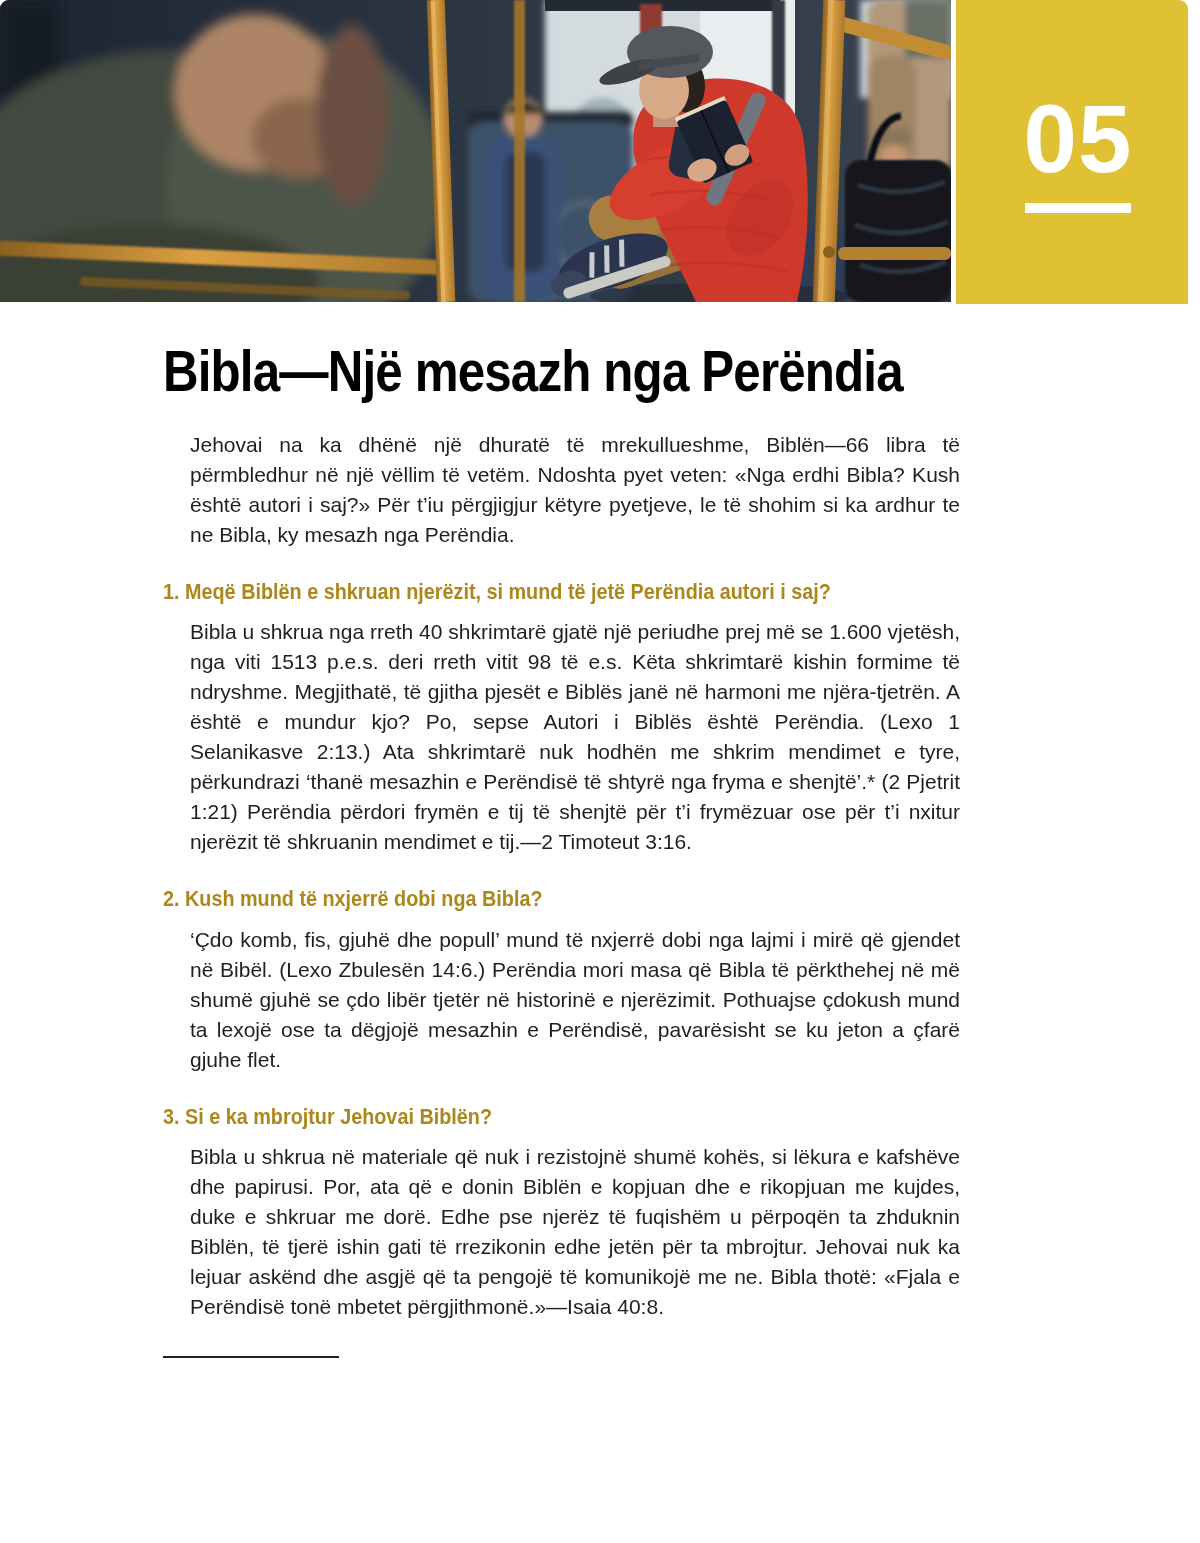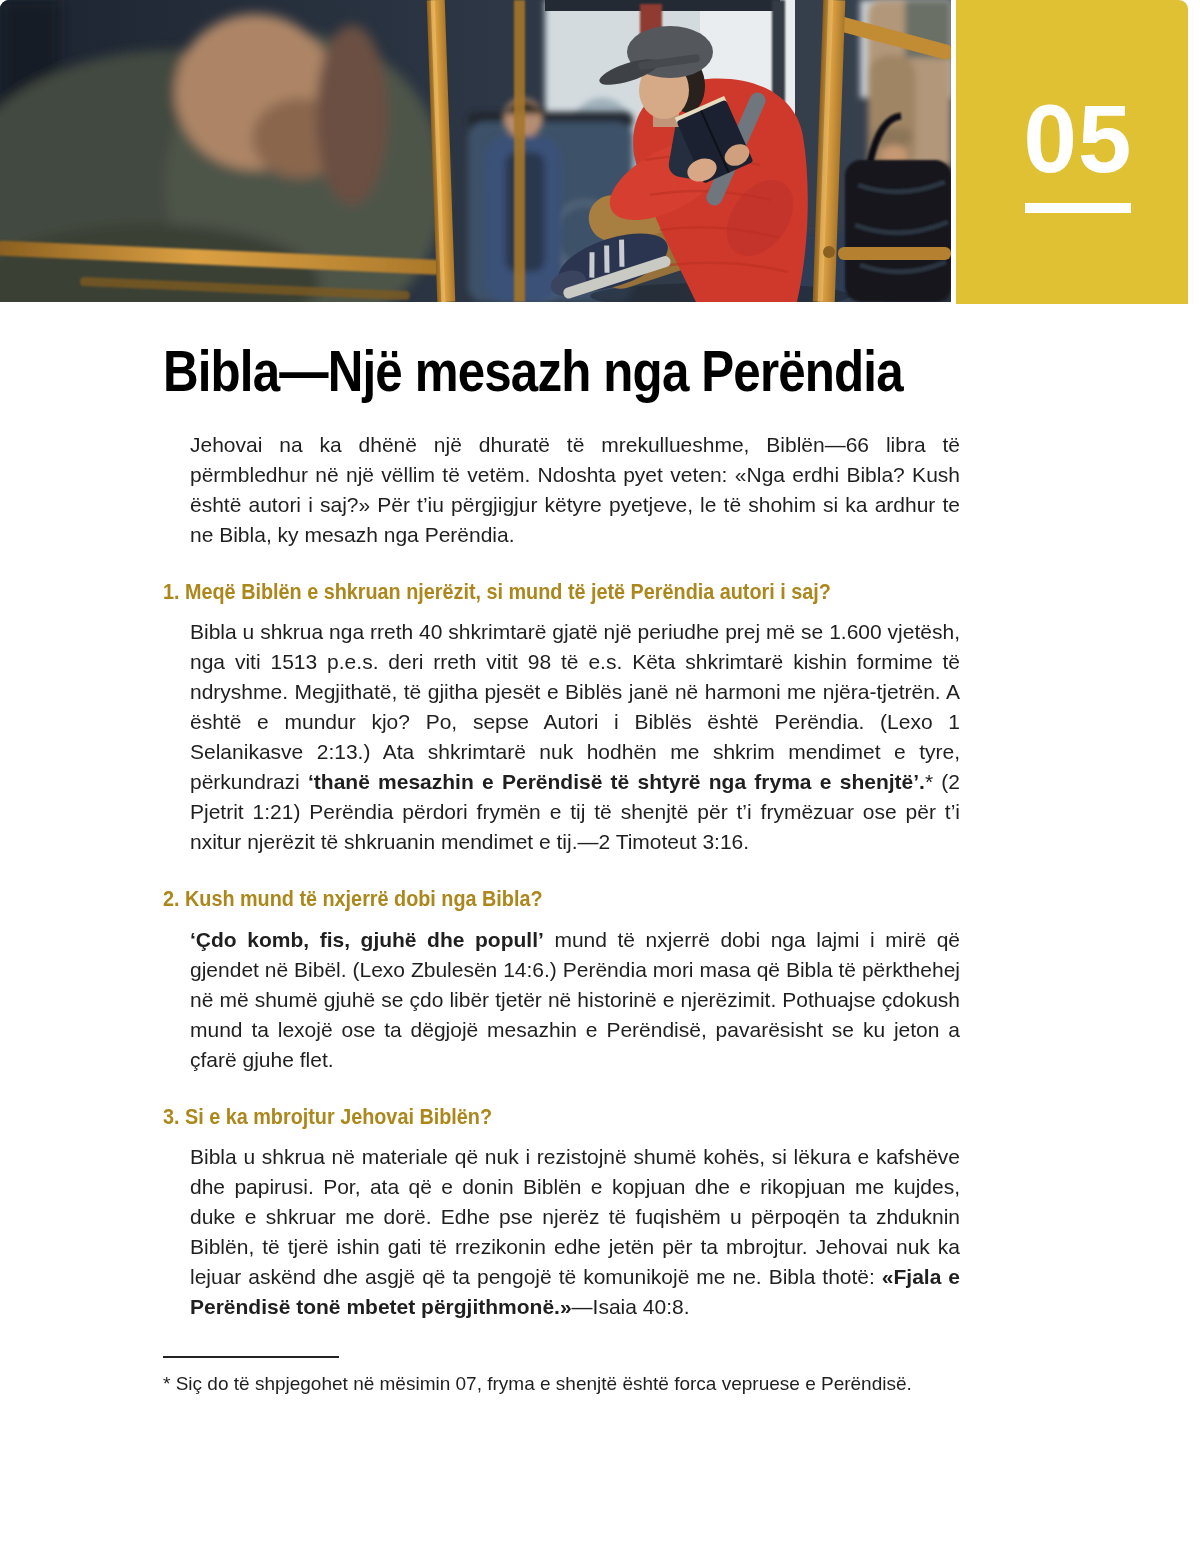--- a/index.html
+++ b/index.html
@@ -27,21 +27,21 @@
   p.body-par{
     margin:12px 0 0 190px;width:770px;font-size:21px;line-height:30px;
     text-align:justify;color:var(--body-text,#1F1F1F);
   }
   p.intro-par{margin-top:28px;}
   h2.question{
     margin:28px 0 0 163px;font-size:22px;font-weight:bold;line-height:1.25;
     color:var(--heading-gold,#AC871B);
     transform:scaleX(.9);transform-origin:left center;white-space:nowrap;
   }
-  .bold{font-weight:bold;}
+  .bold{font-weight:normal;}
   .fn-rule{margin:34px 0 0 163px;width:176px;height:0;border-top:2px solid #222;}
   p.footnote{margin:14px 0 0 163px;width:840px;font-size:19px;line-height:24px;text-align:left;}
 </style>
 </head>
 <body>
 
 <div class="page">
 
   <header class="hero">
     <div class="hero-photo">
@@ -201,17 +201,16 @@
       <p class="body-par"><span class="bold">‘Çdo komb, fis, gjuhë dhe popull’</span><span> mund të nxjerrë dobi nga lajmi i mirë që gjendet në Bibël. (Lexo Zbulesën 14:6.) Perëndia mori masa që Bibla të përkthehej në më shumë gjuhë se çdo libër tjetër në historinë e njerëzimit. Pothuajse çdokush mund ta lexojë ose ta dëgjojë mesazhin e Perëndisë, pavarësisht se ku jeton a çfarë gjuhe flet.</span></p>
     </section>
 
     <section>
       <h2 class="question">3. Si e ka mbrojtur Jehovai Biblën?</h2>
       <p class="body-par"><span>Bibla u shkrua në materiale që nuk i rezistojnë shumë kohës, si lëkura e kafshëve dhe papirusi. Por, ata që e donin Biblën e kopjuan dhe e rikopjuan me kujdes, duke e shkruar me dorë. Edhe pse njerëz të fuqishëm u përpoqën ta zhduknin Biblën, të tjerë ishin gati të rrezikonin edhe jetën për ta mbrojtur. Jehovai nuk ka lejuar askënd dhe asgjë që ta pengojë të komunikojë me ne. Bibla thotë: </span><span class="bold">«Fjala e Perëndisë tonë mbetet përgjithmonë.»</span><span>—Isaia 40:8.</span></p>
     </section>
 
     <footer>
       <div class="fn-rule"></div>
-      <p class="footnote">* Siç do të shpjegohet në mësimin 07, fryma e shenjtë është forca vepruese e Perëndisë.</p>
     </footer>
   </main>
 
 </div>
 
 </body></html>

